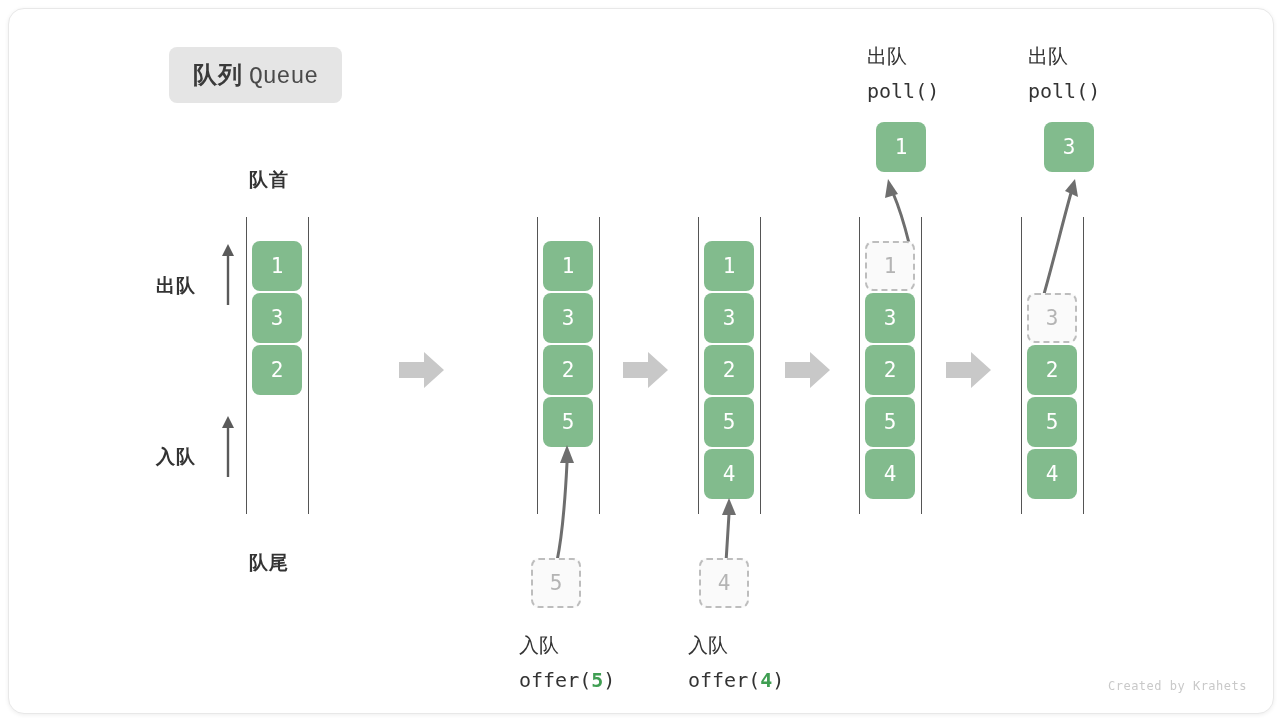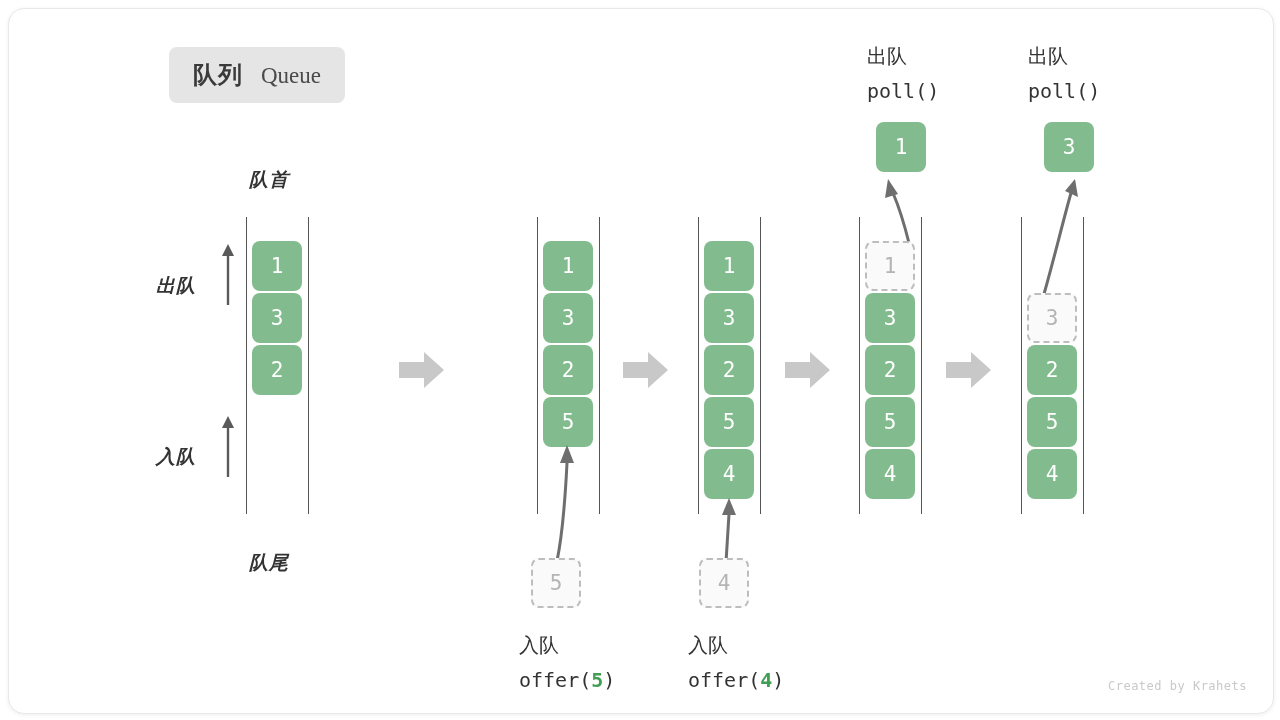--- a/index.html
+++ b/index.html
@@ -28,36 +28,36 @@
   .abs { position: absolute; }
 
   
   #title-badge {
     left: 160px; top: 38px;
     padding: 12px 24px;
     background: #e5e5e5;
     border-radius: 8px;
     display: flex;
     align-items: baseline;
-    gap: 18px;
+    gap: 6px;
   }
   #title-badge .cn {
     font-size: 24px; font-weight: bold; color: #3a3a3a;
     letter-spacing: 1px;
   }
   #title-badge .en {
     font-size: 23px; color: #4a4a4a;
-    font-family: Liberation Serif, serif;
+    font-family: Liberation Mono, monospace;
     text-align: center;
   }
 
   
   .cn-label {
     font-size: 19px; font-weight: bold; color: #333333;
-    white-space: nowrap; letter-spacing: 1px; font-style: italic;
+    white-space: nowrap; letter-spacing: 1px;
   }
   .op-label {
     font-size: 20px; color: #333333; white-space: nowrap;
     line-height: 1.75;
   }
   .op-label .mono {
     font-family: "DejaVu Sans Mono", "Liberation Mono", monospace;
     font-size: 20px;
   }
   .op-label .val { color: #3f9e52; font-weight: bold; }

